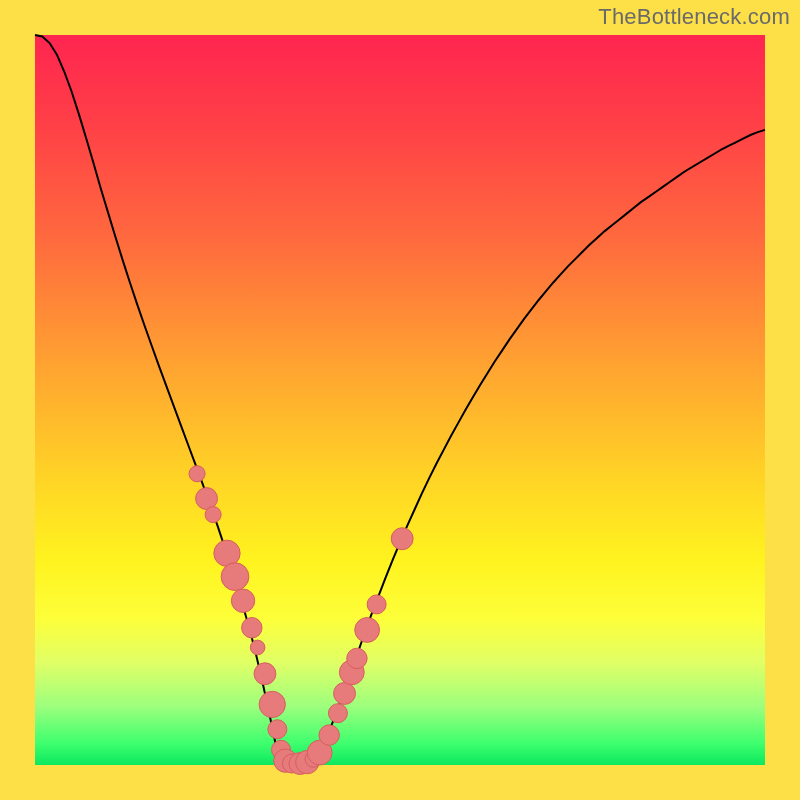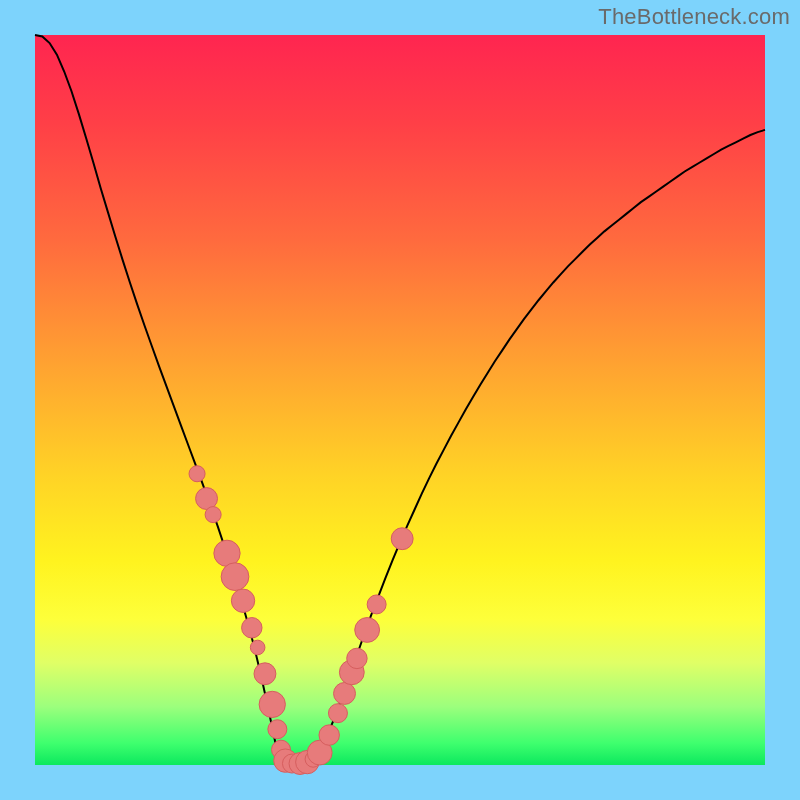--- a/index.html
+++ b/index.html
@@ -8,21 +8,21 @@
     width: 800px;
     height: 800px;
     overflow: hidden;
     background: #000;
     font-family: Arial, Helvetica, sans-serif;
   }
   .stage {
     position: relative;
     width: 800px;
     height: 800px;
-    background: #7dd3fc;
+    background: #fde047;
   }
   .plot {
     position: absolute;
     left: 35px;
     top: 35px;
     width: 730px;
     height: 730px;
     background: linear-gradient(to bottom,
       #ff2550 0%,
       #ff3f47 12%,

